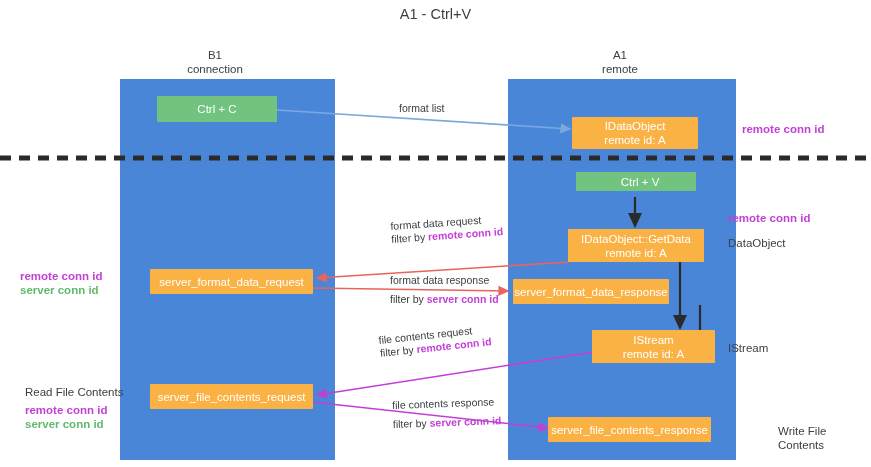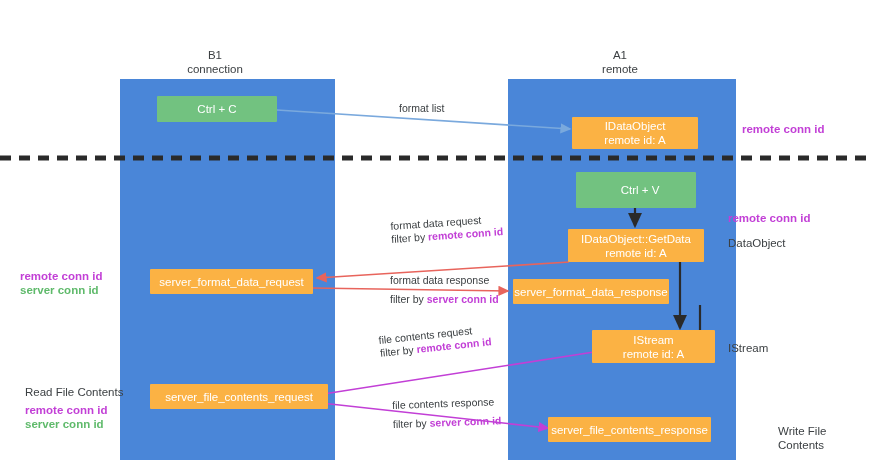--- a/index.html
+++ b/index.html
@@ -41,20 +41,21 @@
   .edgelbl b{font-weight:bold;}
   .edgelbl .p{color:#c23fd6;}
   svg.overlay{position:absolute;left:0;top:0;width:871px;height:467px;pointer-events:none;}
 </style>
 </head>
 <body>
 
 <div id="stage">
 
   <div class="ttl">
+    <div>A1 - Ctrl+V</div>
   </div>
 
   <div class="colhdr" style="left:155px;top:48px;width:120px;">
     <div>B1</div>
     <div>connection</div>
   </div>
   <div class="colhdr" style="left:560px;top:48px;width:120px;">
     <div>A1</div>
     <div>remote</div>
   </div>
@@ -99,21 +100,21 @@
 
   <div class="box green" style="left:157px;top:96px;width:120px;height:26px;">
     <span>Ctrl + C</span>
   </div>
 
   <div class="box orange" style="left:572px;top:117px;width:126px;height:32px;">
     <span>IDataObject</span>
     <span>remote id: A</span>
   </div>
 
-  <div class="box green" style="left:576px;top:172px;width:120px;height:36px;padding-left:8px;">
+  <div class="box green" style="left:576px;top:172px;width:120px;height:19px;padding-left:8px;">
     <span>Ctrl + V</span>
   </div>
 
   <div class="box orange" style="left:568px;top:229px;width:136px;height:33px;">
     <span>IDataObject::GetData</span>
     <span>remote id: A</span>
   </div>
 
   <div class="box orange" style="left:513px;top:279px;width:156px;height:25px;">
     <span>server_format_data_response</span>
@@ -121,21 +122,21 @@
 
   <div class="box orange" style="left:150px;top:269px;width:163px;height:25px;">
     <span>server_format_data_request</span>
   </div>
 
   <div class="box orange" style="left:592px;top:330px;width:123px;height:33px;">
     <span>IStream</span>
     <span>remote id: A</span>
   </div>
 
-  <div class="box orange" style="left:150px;top:384px;width:178px;height:25px;">
+  <div class="box orange" style="left:150px;top:384px;width:163px;height:25px;">
     <span>server_file_contents_request</span>
   </div>
 
   <div class="box orange" style="left:548px;top:417px;width:163px;height:25px;">
     <span>server_file_contents_response</span>
   </div>
 
   <div class="edgelbl" style="left:399px;top:102px;">
     <span>format list</span>
   </div>

